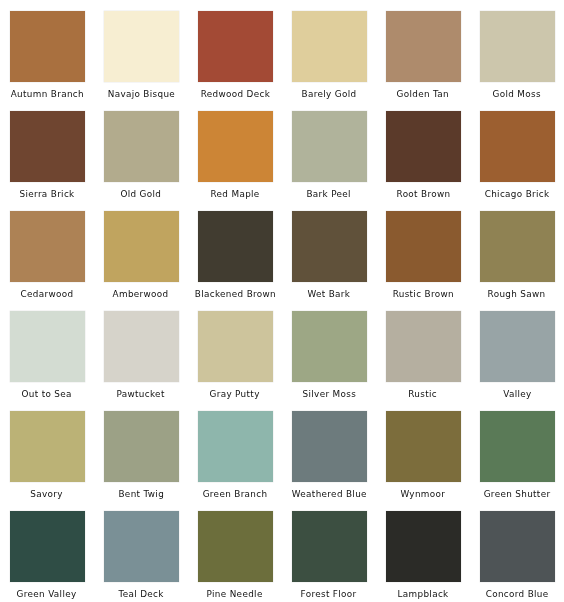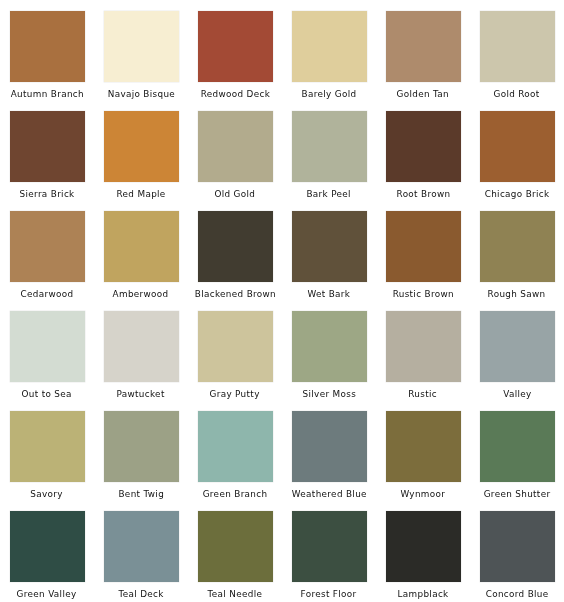--- a/index.html
+++ b/index.html
@@ -68,35 +68,35 @@
     <div class="swatch-cell">
       <div class="swatch-chip" style="background-color: rgb(223, 206, 156);"></div>
       <div class="swatch-label">Barely Gold</div>
     </div>
     <div class="swatch-cell">
       <div class="swatch-chip" style="background-color: rgb(174, 139, 108);"></div>
       <div class="swatch-label">Golden Tan</div>
     </div>
     <div class="swatch-cell">
       <div class="swatch-chip" style="background-color: rgb(204, 198, 172);"></div>
-      <div class="swatch-label">Gold Root</div>
+      <div class="swatch-label">Gold Moss</div>
     </div>
     <div class="swatch-cell">
       <div class="swatch-chip" style="background-color: rgb(111, 69, 48);"></div>
       <div class="swatch-label">Sierra Brick</div>
     </div>
     <div class="swatch-cell">
+      <div class="swatch-chip" style="background-color: rgb(178, 171, 141);"></div>
+      <div class="swatch-label">Old Gold</div>
+    </div>
+    <div class="swatch-cell">
       <div class="swatch-chip" style="background-color: rgb(204, 133, 54);"></div>
       <div class="swatch-label">Red Maple</div>
     </div>
     <div class="swatch-cell">
-      <div class="swatch-chip" style="background-color: rgb(178, 171, 141);"></div>
-      <div class="swatch-label">Old Gold</div>
-    </div>
-    <div class="swatch-cell">
       <div class="swatch-chip" style="background-color: rgb(176, 179, 155);"></div>
       <div class="swatch-label">Bark Peel</div>
     </div>
     <div class="swatch-cell">
       <div class="swatch-chip" style="background-color: rgb(91, 58, 42);"></div>
       <div class="swatch-label">Root Brown</div>
     </div>
     <div class="swatch-cell">
       <div class="swatch-chip" style="background-color: rgb(156, 95, 48);"></div>
       <div class="swatch-label">Chicago Brick</div>
@@ -176,21 +176,21 @@
     <div class="swatch-cell">
       <div class="swatch-chip" style="background-color: rgb(47, 77, 69);"></div>
       <div class="swatch-label">Green Valley</div>
     </div>
     <div class="swatch-cell">
       <div class="swatch-chip" style="background-color: rgb(122, 144, 150);"></div>
       <div class="swatch-label">Teal Deck</div>
     </div>
     <div class="swatch-cell">
       <div class="swatch-chip" style="background-color: rgb(108, 110, 60);"></div>
-      <div class="swatch-label">Teal Needle</div>
+      <div class="swatch-label">Pine Needle</div>
     </div>
     <div class="swatch-cell">
       <div class="swatch-chip" style="background-color: rgb(60, 79, 65);"></div>
       <div class="swatch-label">Forest Floor</div>
     </div>
     <div class="swatch-cell">
       <div class="swatch-chip" style="background-color: rgb(43, 43, 39);"></div>
       <div class="swatch-label">Lampblack</div>
     </div>
     <div class="swatch-cell">

